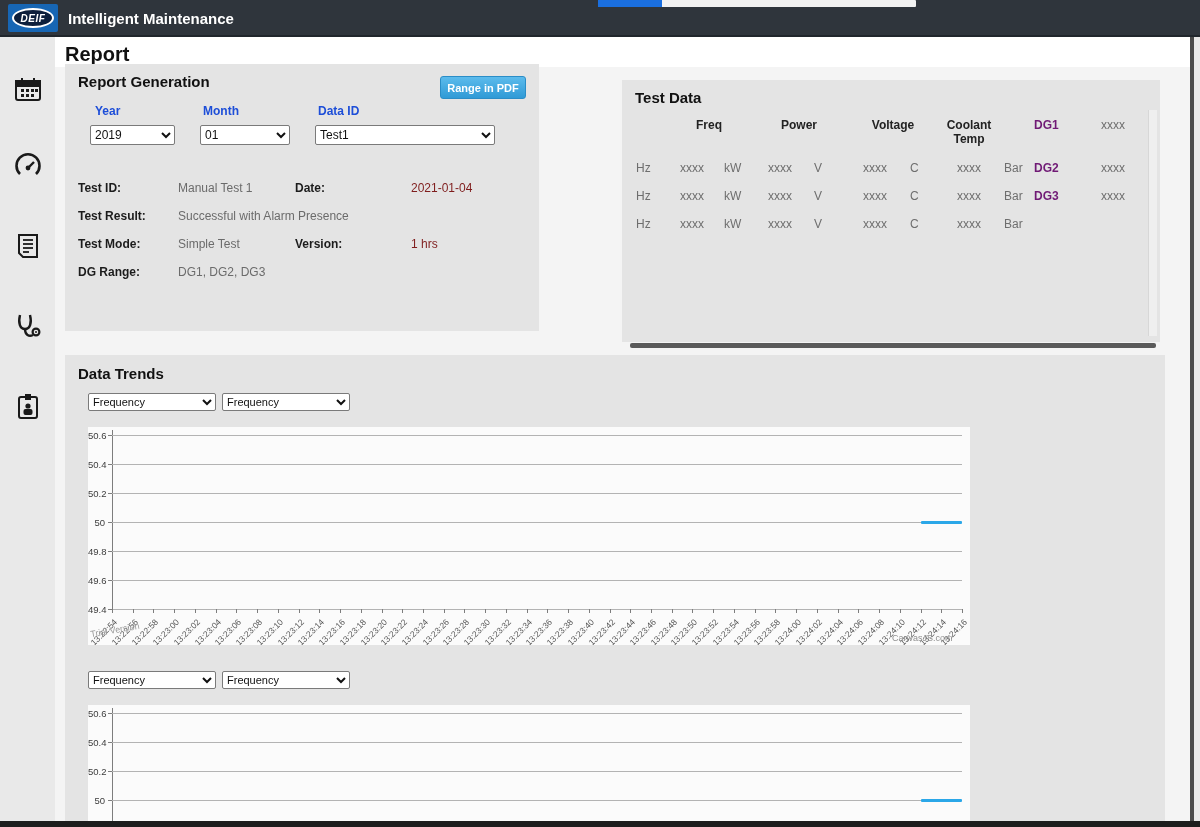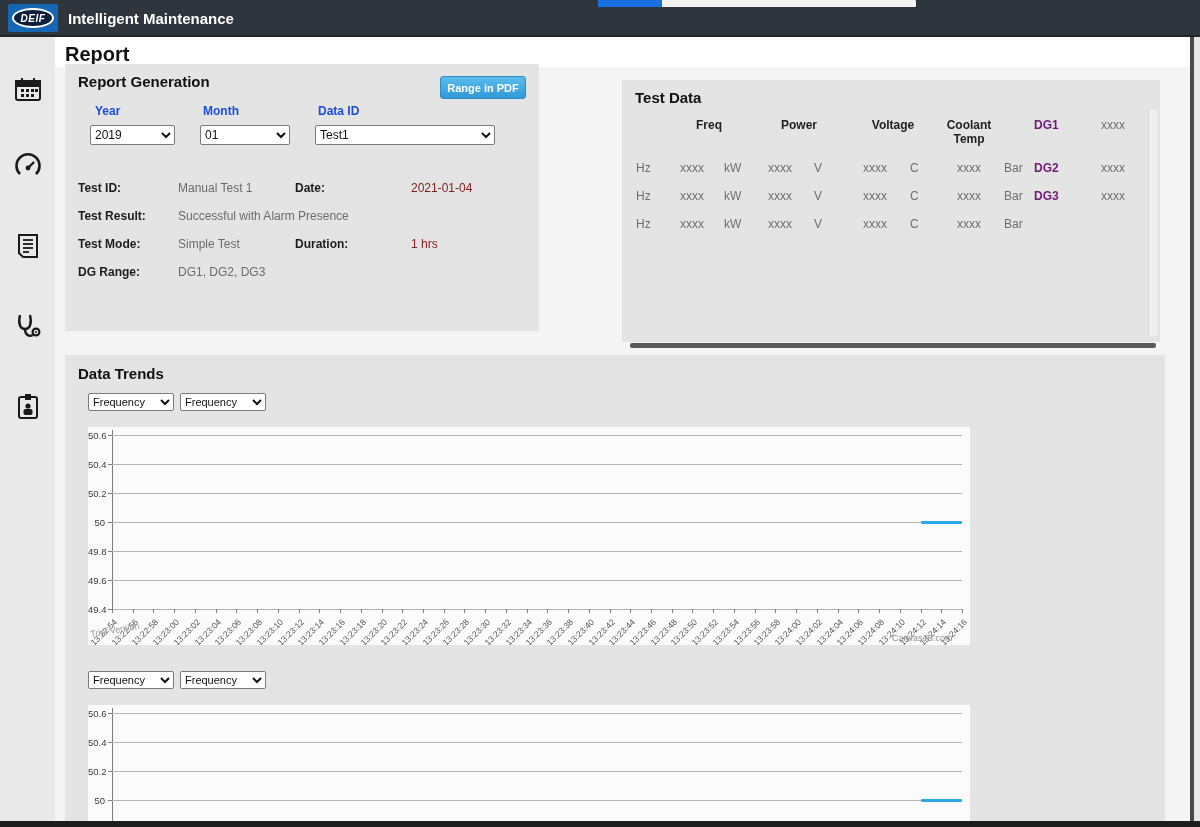--- a/index.html
+++ b/index.html
@@ -61,21 +61,21 @@
             font-size:12px; }
   #tdGrid .hdr { grid-column:span 2; text-align:center; font-weight:bold; color:#222; padding-bottom:14px; line-height:1.2; }
   #tdGrid .hdr.nowrap { white-space:nowrap; }
   #tdGrid .rname { font-weight:bold; color:#701a75; height:28px; }
   #tdGrid .rval  { color:#6e6e6e; text-align:center; height:28px; }
   #tdGrid .runit { color:#6e6e6e; text-align:left; padding-left:6px; height:28px; }
 
   
   #dt { left:65px; top:355px; width:1100px; height:466px; }
   .chart-selects { position:absolute; left:23px; display:flex; gap:6px; }
-  .chart-selects select { width:86px; height:18px; font-size:11px; }
+  .chart-selects select { width:128px; height:18px; font-size:11px; }
   .chart-box { position:absolute; left:23px; width:882px; background:#fbfbfb; overflow:hidden; }
   .cv-grid { position:absolute; height:1px; background:#b3b3b3; }
   .cv-axis { position:absolute; background:#7d7d7d; }
   .cv-ylab { position:absolute; font-size:9.5px; color:#3c3c3c; text-align:right; }
   .cv-xtick { position:absolute; width:1px; height:4px; background:#7d7d7d; }
   .cv-xlab { position:absolute; width:58px; font-size:8.5px; color:#555; text-align:right;
              transform:rotate(-45deg); transform-origin:100% 0%; white-space:nowrap; }
   .cv-series { position:absolute; height:3px; border-radius:1px; }
   .cv-wm-left { position:absolute; font-size:9px; color:#9a9a9a; transform:rotate(-10deg); }
   .cv-wm-right { position:absolute; font-size:9px; color:#8f8f8f; }
@@ -181,21 +181,21 @@
           <span class="dl2">Date:</span>
           <span class="dv2">2021-01-04</span>
         </div>
         <div class="detail-row" style="top: 145px;">
           <span class="dl">Test Result:</span>
           <span class="dv">Successful with Alarm Presence</span>
         </div>
         <div class="detail-row" style="top: 173px;">
           <span class="dl">Test Mode:</span>
           <span class="dv">Simple Test</span>
-          <span class="dl2">Duration:</span>
+          <span class="dl2">Version:</span>
           <span class="dv2">1 hrs</span>
         </div>
         <div class="detail-row" style="top: 201px;">
           <span class="dl">DG Range:</span>
           <span class="dv">DG1, DG2, DG3</span>
         </div>
       </div>
   </div>
 
   <div class="panel" id="td">

